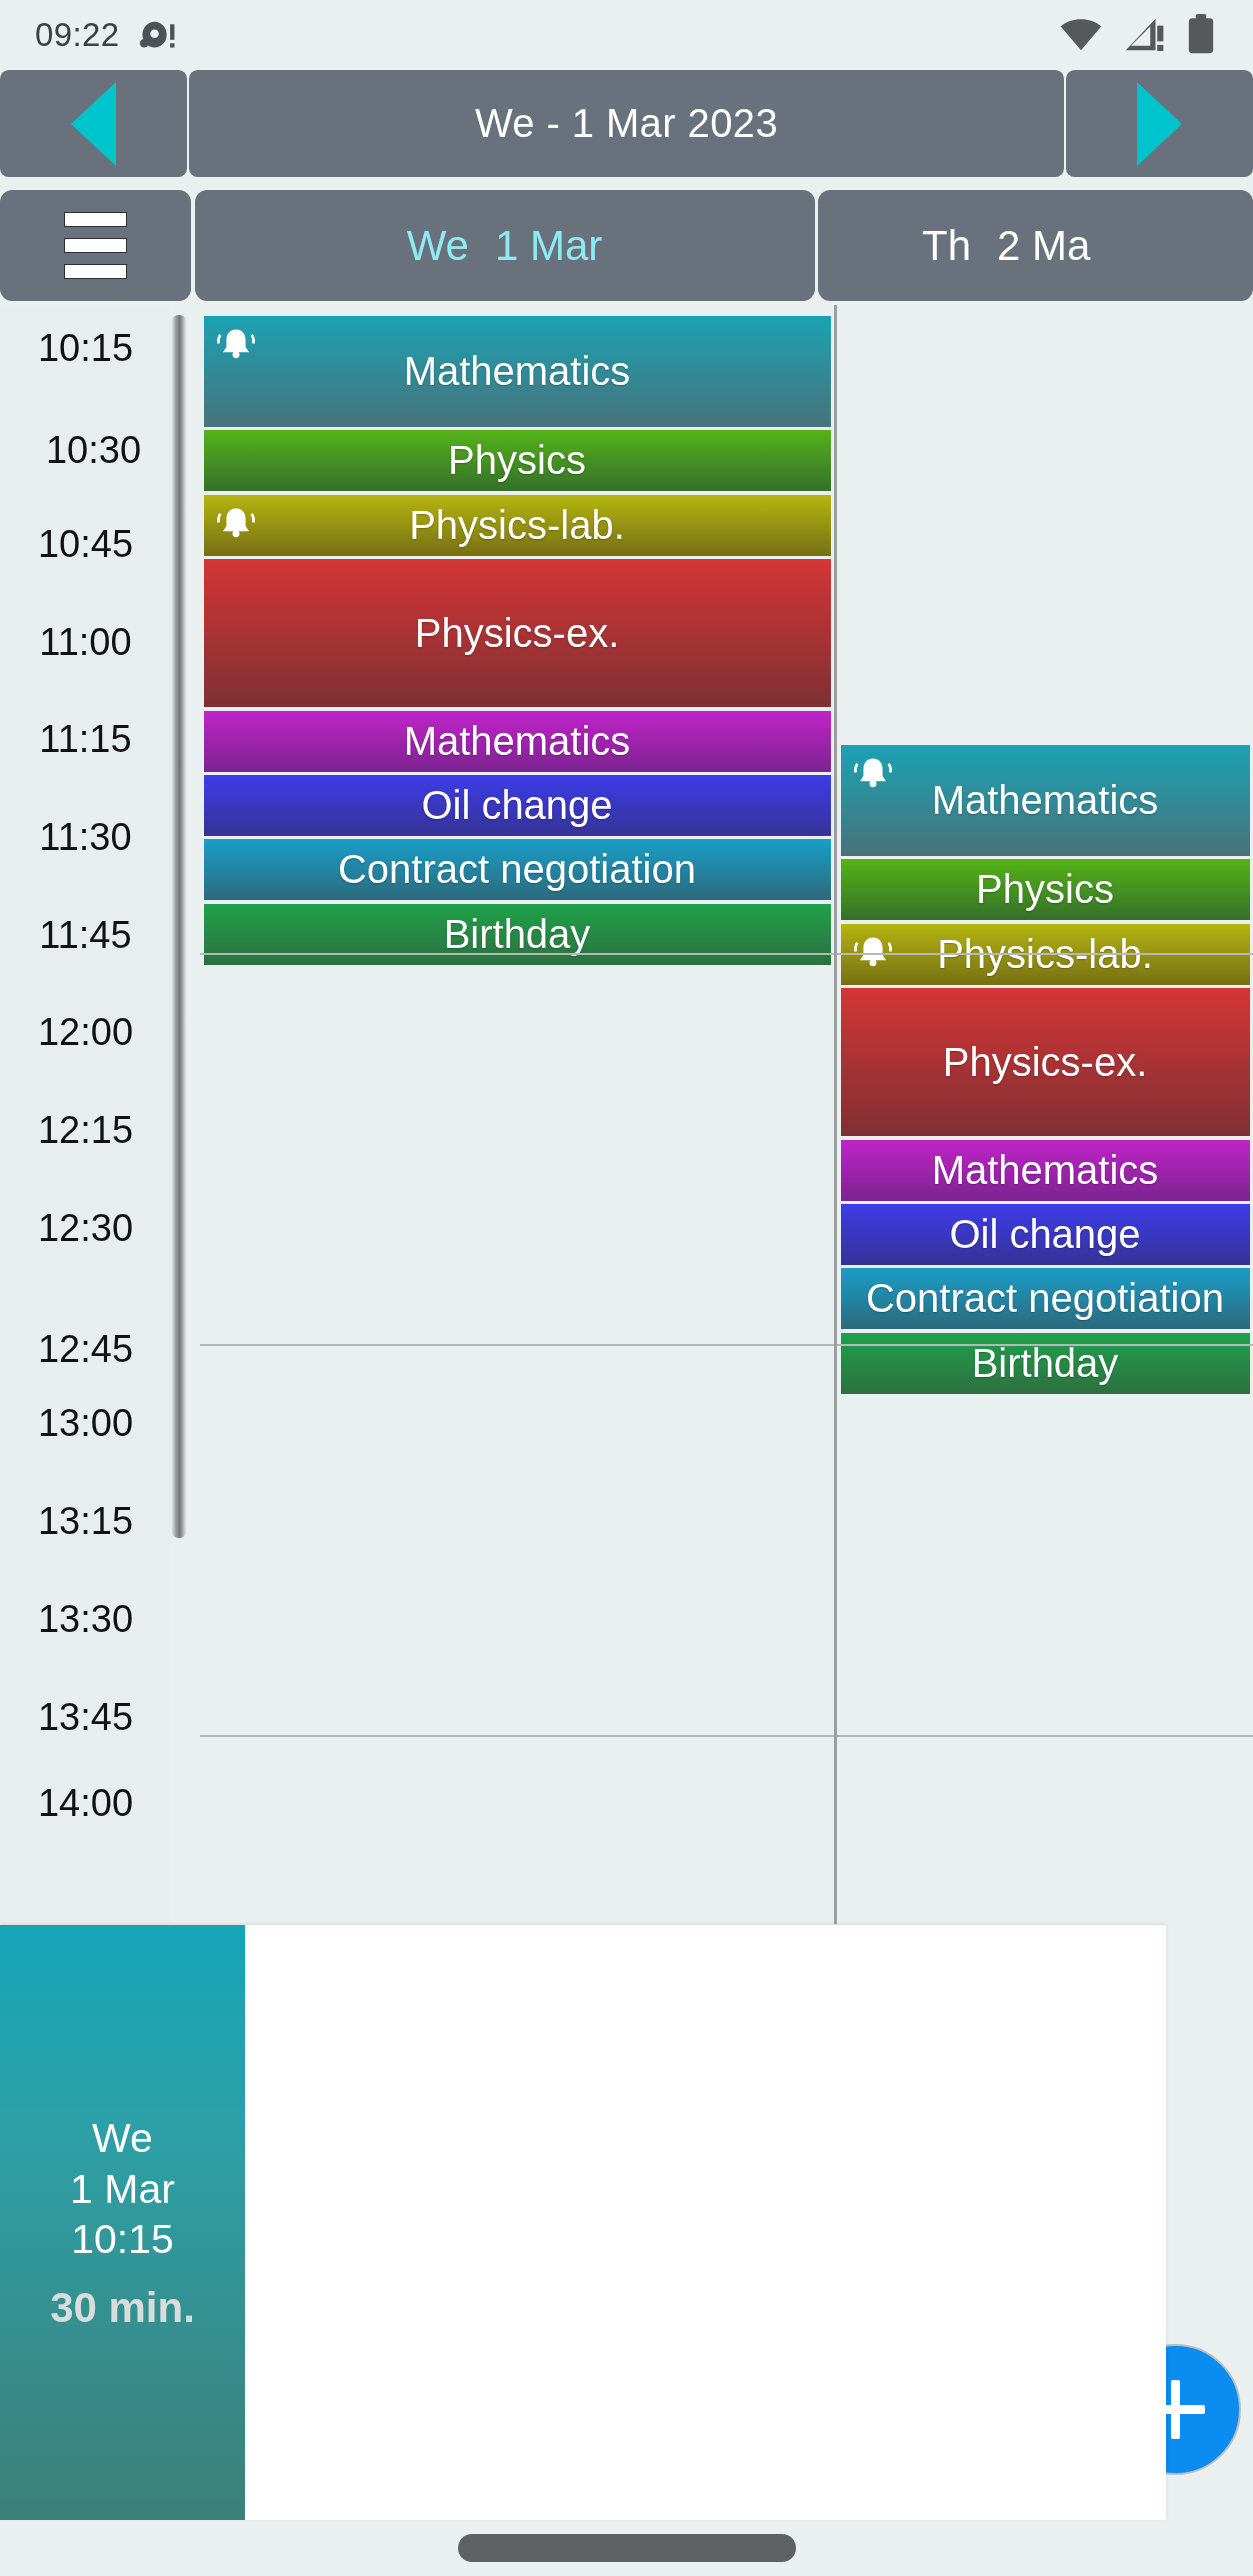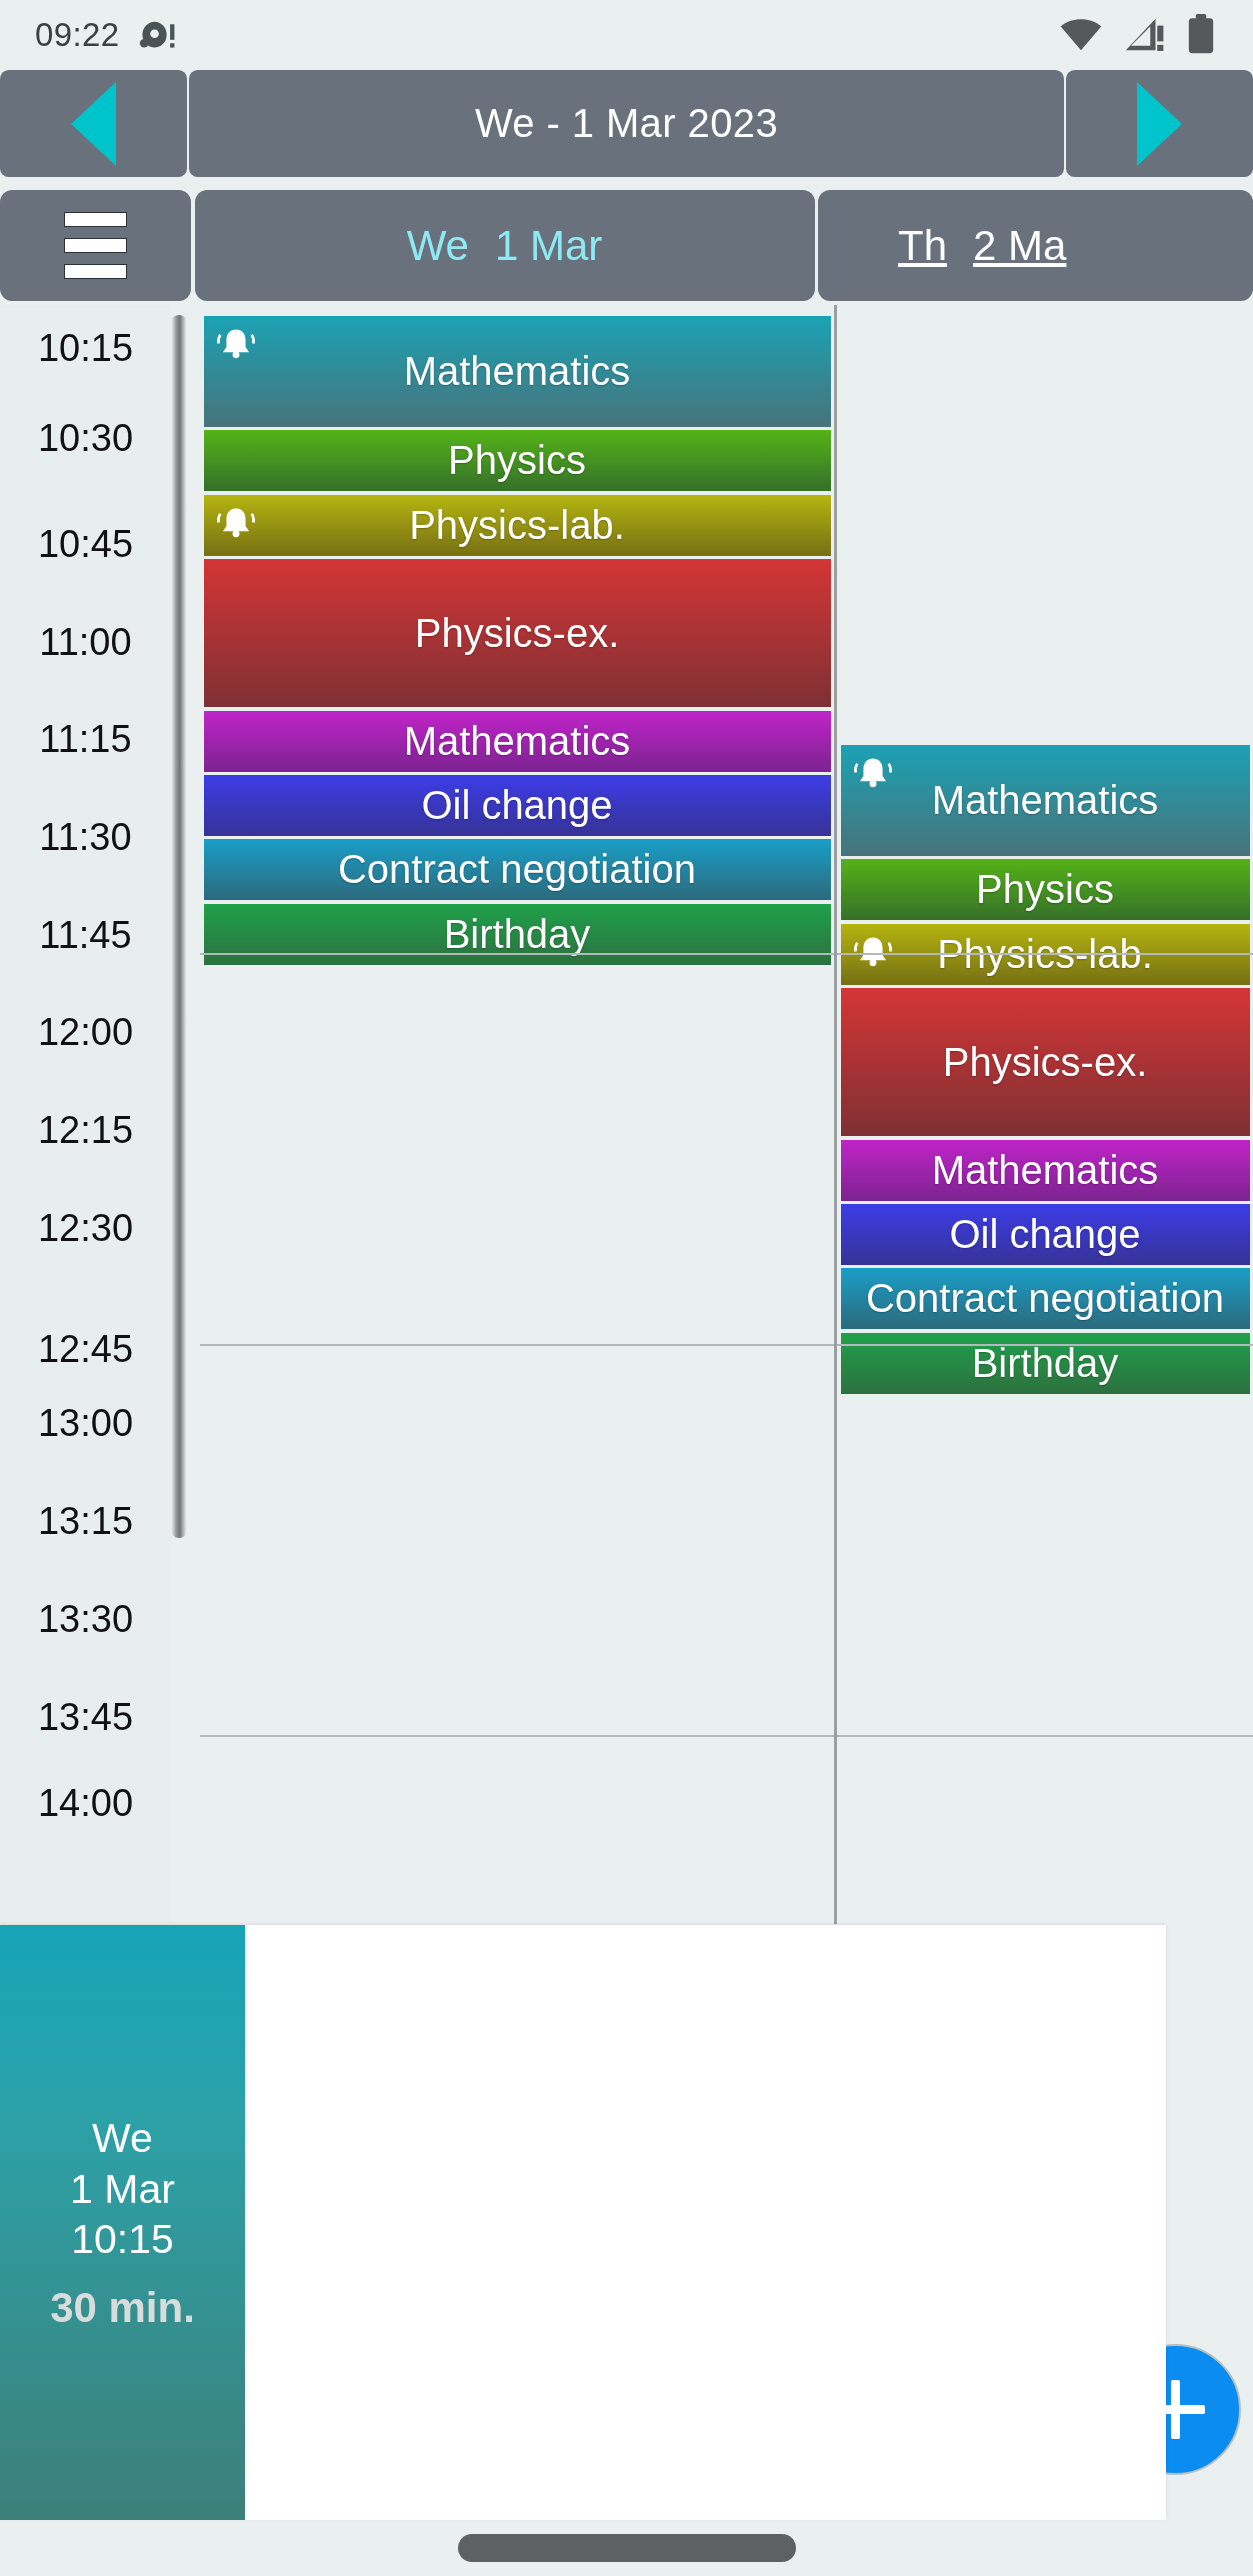--- a/index.html
+++ b/index.html
@@ -66,21 +66,21 @@
   .hamburger span{
     display:block; width:63px; height:15px; background:#ffffff;
     border:0.9px solid #2b3136;
   }
   .day-cell{
     background:#68717c; border-radius:12.2px;
     display:flex; align-items:center; justify-content:center;
     font-size:42px; overflow:hidden; white-space:nowrap;
   }
   .day-cell.c1{ width:620px; color:#8fe9f2; }
-  .day-cell.c2{ flex:1; color:#ffffff; justify-content:flex-start; padding-left:80px;text-decoration:underline;}
+  .day-cell.c2{ flex:1; color:#ffffff; justify-content:flex-start; padding-left:104px;}
   .day-cell .dw{ margin-right:26px; }
 
   
   .gridarea{
     position:absolute; left:0; top:305px; width:1253px; height:1619px;
     background:#eaeff0; overflow:hidden;
   }
   .timecol{
     position:absolute; left:0; top:0; width:171px; height:100%;
     background:#e8edee;
@@ -230,21 +230,21 @@
     <div class="day-cell c2">
       <span class="dw">Th</span>
       <span>2 Ma</span>
     </div>
   </div>
 
   <div class="gridarea">
 
     <div class="timecol" id="timecol">
         <div class="tlabel" style="top: 24.4px;">10:15</div>
-        <div class="tlabel" style="top: 114px;">10:30</div>
+        <div class="tlabel" style="top: 126px; margin-left: 8px;">10:30</div>
         <div class="tlabel" style="top: 220px;">10:45</div>
         <div class="tlabel" style="top: 318px;">11:00</div>
         <div class="tlabel" style="top: 415px;">11:15</div>
         <div class="tlabel" style="top: 513px;">11:30</div>
         <div class="tlabel" style="top: 611px;">11:45</div>
         <div class="tlabel" style="top: 708px;">12:00</div>
         <div class="tlabel" style="top: 806px;">12:15</div>
         <div class="tlabel" style="top: 904px;">12:30</div>
         <div class="tlabel" style="top: 1002px; margin-top: 23px;">12:45</div>
         <div class="tlabel" style="top: 1099px;">13:00</div>

